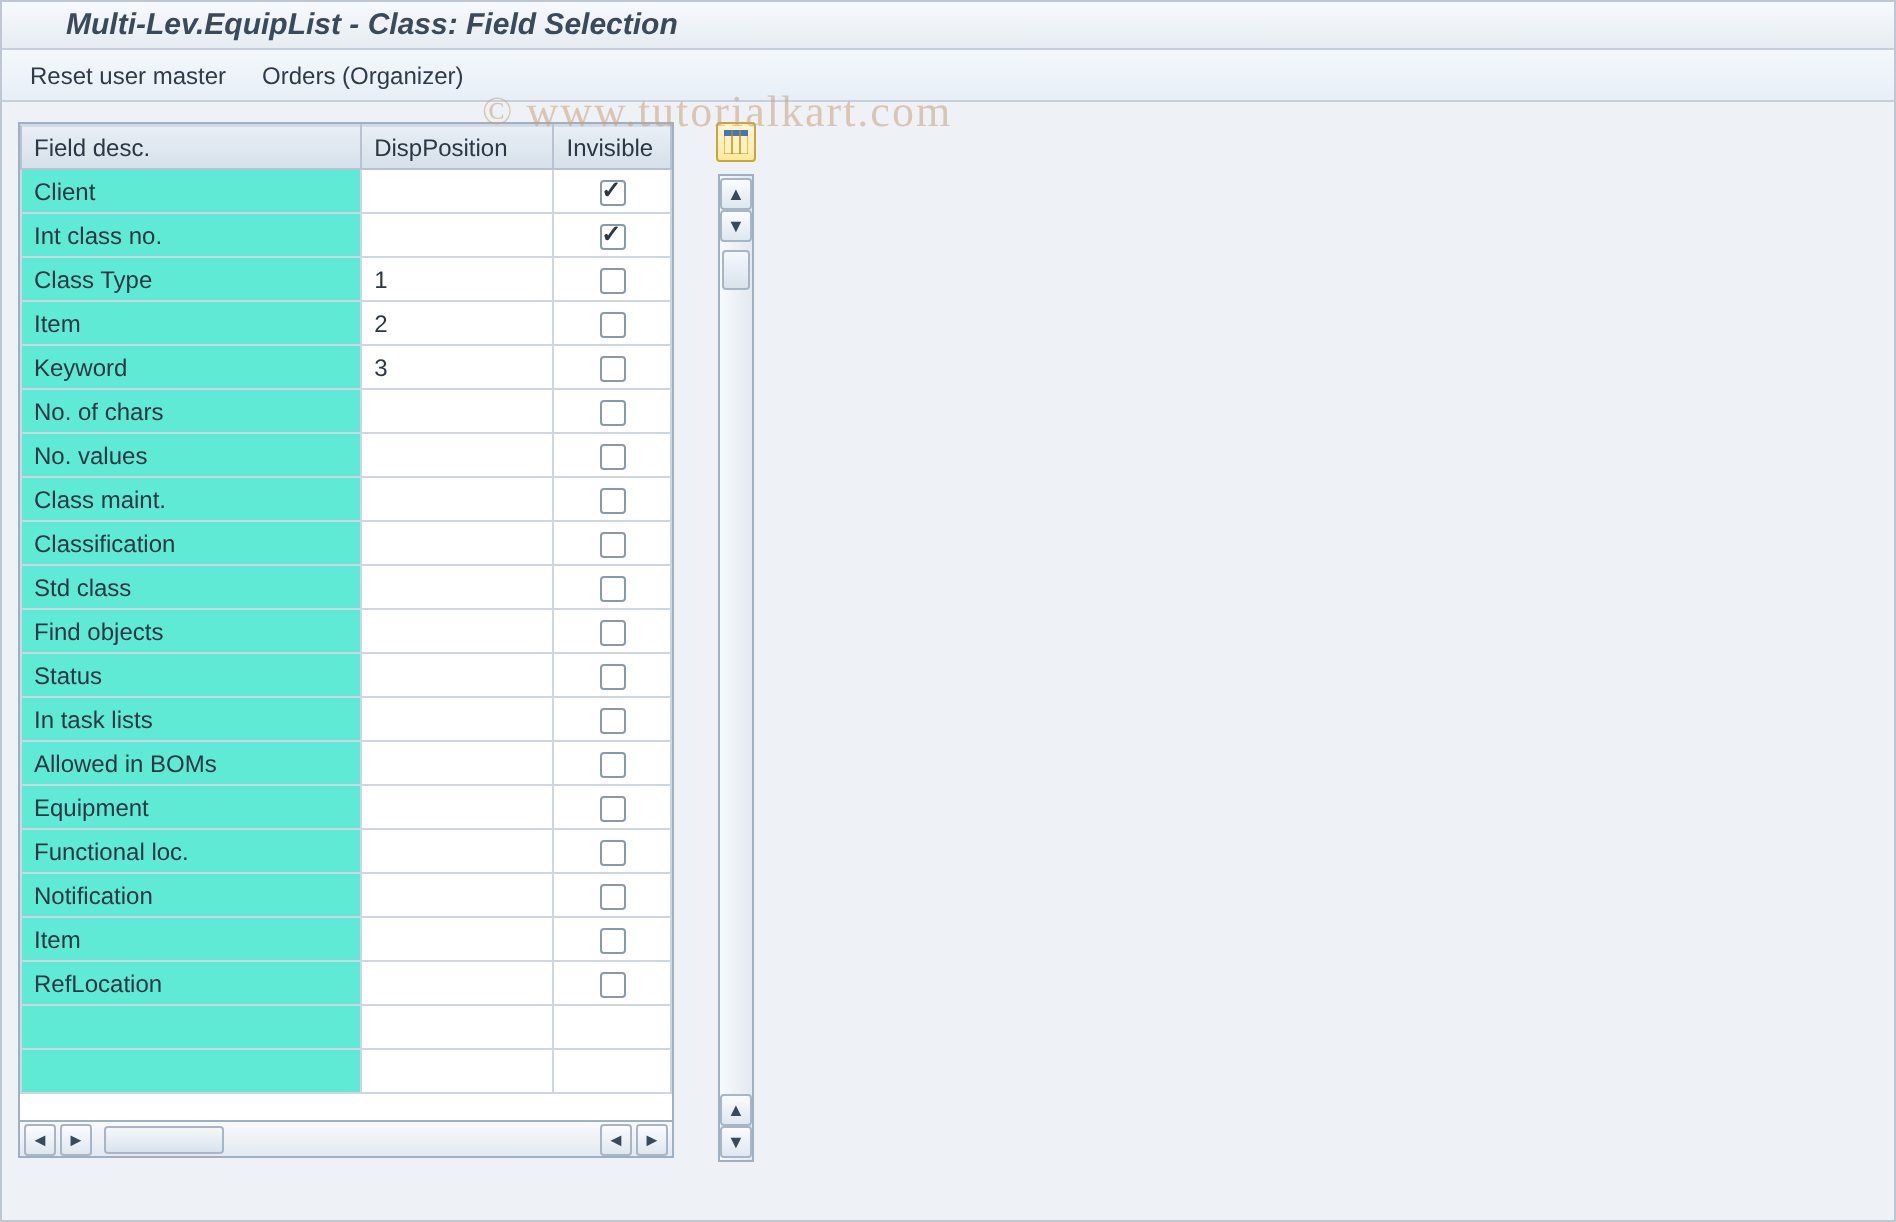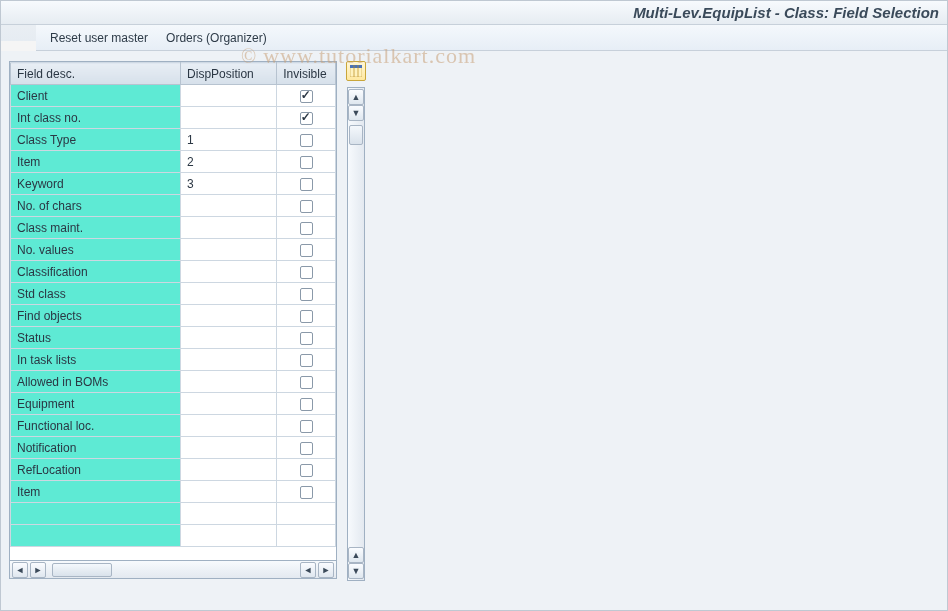--- a/index.html
+++ b/index.html
@@ -18,53 +18,51 @@
       border: 1px solid #bfc8d2;
       position: relative;
       display: flex;
       flex-direction: column;
     }
     
     .title-bar {
       height: 24px;
       display: flex;
       align-items: center;
-      padding: 0 8px;
+      padding: 0 32px;
       background: linear-gradient(#f7fafd,#e6ecf2);
       border-bottom: 1px solid #c7d0da;
-      justify-content: flex-end;
     }
     .title-bar .title {
       font-size: 15px;
       font-weight: bold;
       font-style: italic;
       color: #3a4a5a;
     }
     
     .toolbar {
       height: 26px;
       display: flex;
       align-items: center;
       gap: 18px;
       padding: 0 14px;
       background: linear-gradient(#f4f8fc,#e7eef6);
       border-bottom: 1px solid #c7d0da;
       font-size: 12px;
       color: #2e3b48;
-      margin-left: 35px;
     }
     .toolbar .tb-item { cursor: default; }
     
     .content {
       flex: 1;
       background: #eef2f6;
       padding: 10px 8px 4px 8px;
       display: flex;
       align-items: flex-start;
-      gap: 8px;
+      gap: 20px;
     }
     .panel-wrap {
       display: flex;
       flex-direction: column;
       gap: 0;
       width: 328px;
     }
     .panel {
       width: 328px;
       height: 500px;
@@ -289,30 +287,30 @@
                   <td>Keyword</td>
                   <td class="disp-cell">3</td>
                   <td class="cb-cell"><span class="chk"></span></td>
                 </tr>
                 <tr>
                   <td>No. of chars</td>
                   <td class="disp-cell"></td>
                   <td class="cb-cell"><span class="chk"></span></td>
                 </tr>
                 <tr>
+                  <td>No. values</td>
+                  <td class="disp-cell"></td>
+                  <td class="cb-cell"><span class="chk"></span></td>
+                </tr>
+                <tr>
                   <td>Class maint.</td>
                   <td class="disp-cell"></td>
                   <td class="cb-cell"><span class="chk"></span></td>
                 </tr>
                 <tr>
-                  <td>No. values</td>
-                  <td class="disp-cell"></td>
-                  <td class="cb-cell"><span class="chk"></span></td>
-                </tr>
-                <tr>
                   <td>Classification</td>
                   <td class="disp-cell"></td>
                   <td class="cb-cell"><span class="chk"></span></td>
                 </tr>
                 <tr>
                   <td>Std class</td>
                   <td class="disp-cell"></td>
                   <td class="cb-cell"><span class="chk"></span></td>
                 </tr>
                 <tr>
@@ -344,26 +342,26 @@
                   <td>Functional loc.</td>
                   <td class="disp-cell"></td>
                   <td class="cb-cell"><span class="chk"></span></td>
                 </tr>
                 <tr>
                   <td>Notification</td>
                   <td class="disp-cell"></td>
                   <td class="cb-cell"><span class="chk"></span></td>
                 </tr>
                 <tr>
+                  <td>Item</td>
+                  <td class="disp-cell"></td>
+                  <td class="cb-cell"><span class="chk"></span></td>
+                </tr>
+                <tr>
                   <td>RefLocation</td>
-                  <td class="disp-cell"></td>
-                  <td class="cb-cell"><span class="chk"></span></td>
-                </tr>
-                <tr>
-                  <td>Item</td>
                   <td class="disp-cell"></td>
                   <td class="cb-cell"><span class="chk"></span></td>
                 </tr>
                 <tr>
                   <td></td>
                   <td class="disp-cell"></td>
                   <td class="cb-cell"></td>
                 </tr>
                 <tr>
                   <td></td>

